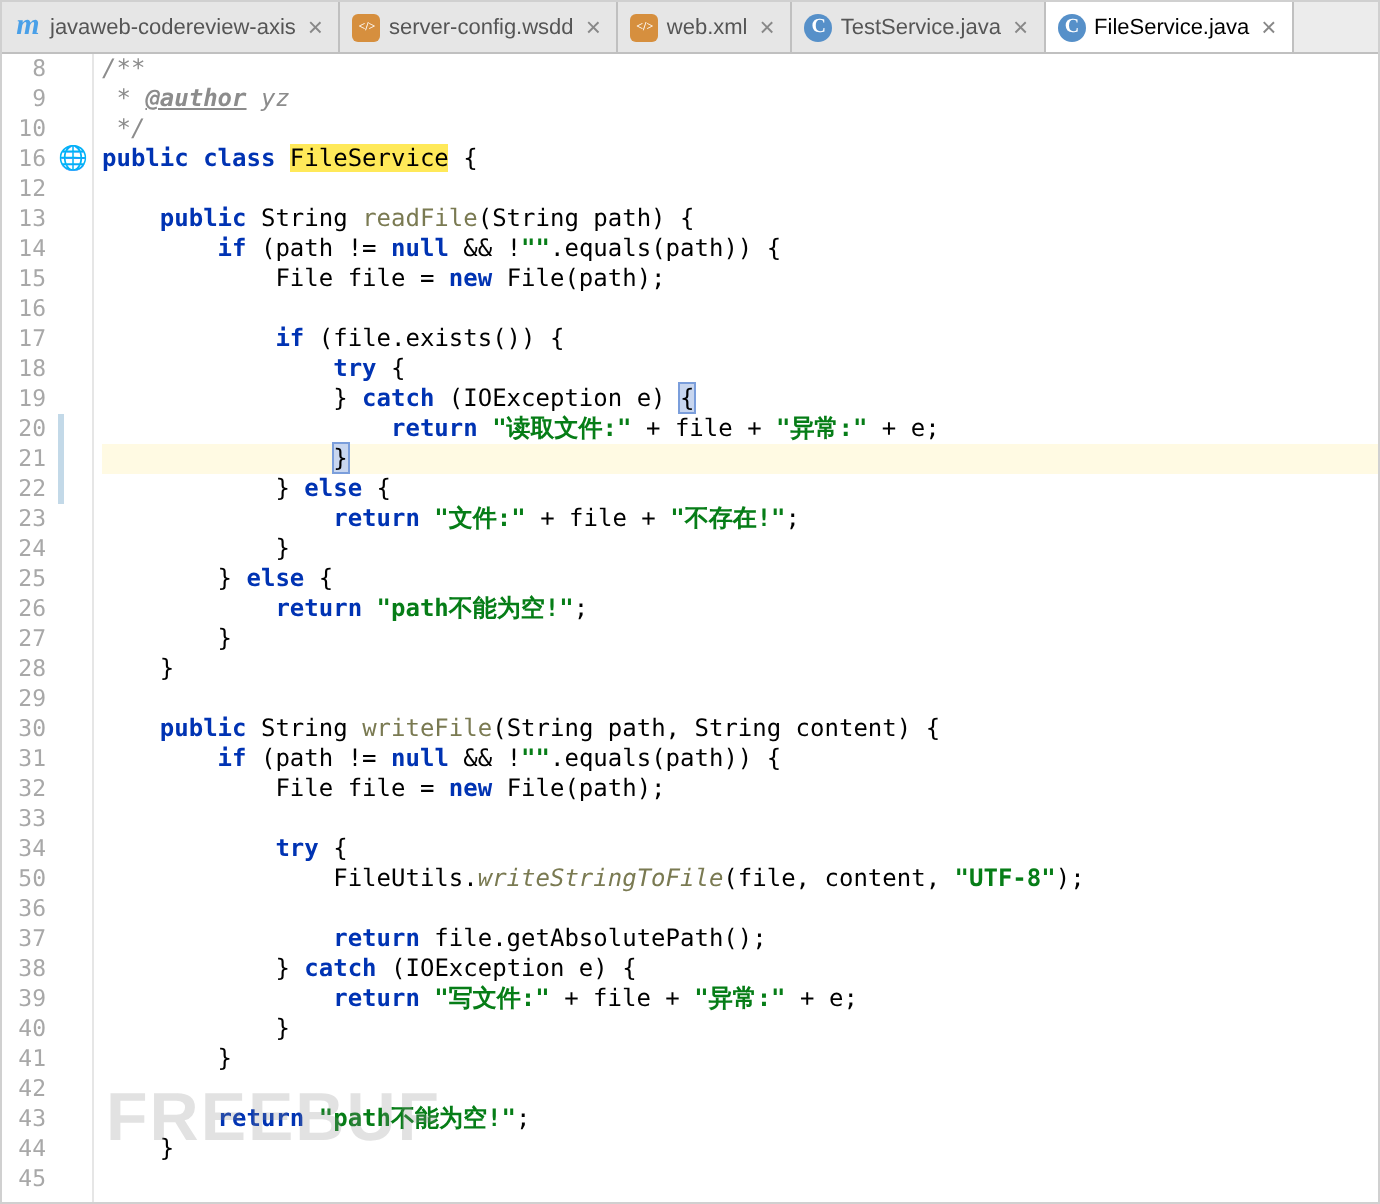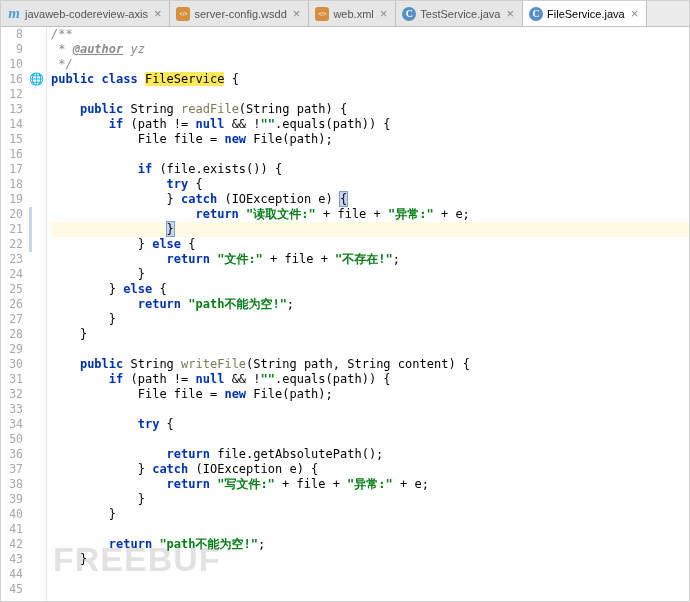--- a/index.html
+++ b/index.html
@@ -255,20 +255,21 @@
       <div class="line">        <span>} </span><span class="kw">else </span><span>{</span></div>
       <div class="line">            <span class="kw">return </span><span class="str">"path不能为空!"</span><span>;</span></div>
       <div class="line">        <span>}</span></div>
       <div class="line">    <span>}</span></div>
       <div class="line"></div>
       <div class="line">    <span class="kw">public </span><span>String </span><span class="method-decl">writeFile</span><span>(String path, String content) {</span></div>
       <div class="line">        <span class="kw">if </span><span>(path != </span><span class="kw">null </span><span>&amp;&amp; !</span><span class="str">""</span><span>.equals(path)) {</span></div>
       <div class="line">            <span>File file = </span><span class="kw">new </span><span>File(path);</span></div>
       <div class="line"></div>
       <div class="line">            <span class="kw">try </span><span>{</span></div>
+      <div class="line">                <span>FileUtils.</span><span class="static-call">writeStringToFile</span><span>(file, content, </span><span class="str">"UTF-8"</span><span>);</span></div>
       <div class="line"></div>
       <div class="line">                <span class="kw">return </span><span>file.getAbsolutePath();</span></div>
       <div class="line">            <span>} </span><span class="kw">catch </span><span>(IOException e) {</span></div>
       <div class="line">                <span class="kw">return </span><span class="str">"写文件:"</span><span> + file + </span><span class="str">"异常:"</span><span> + e;</span></div>
       <div class="line">            <span>}</span></div>
       <div class="line">        <span>}</span></div>
       <div class="line"></div>
       <div class="line">        <span class="kw">return </span><span class="str">"path不能为空!"</span><span>;</span></div>
       <div class="line">    <span>}</span></div>
     </div>

